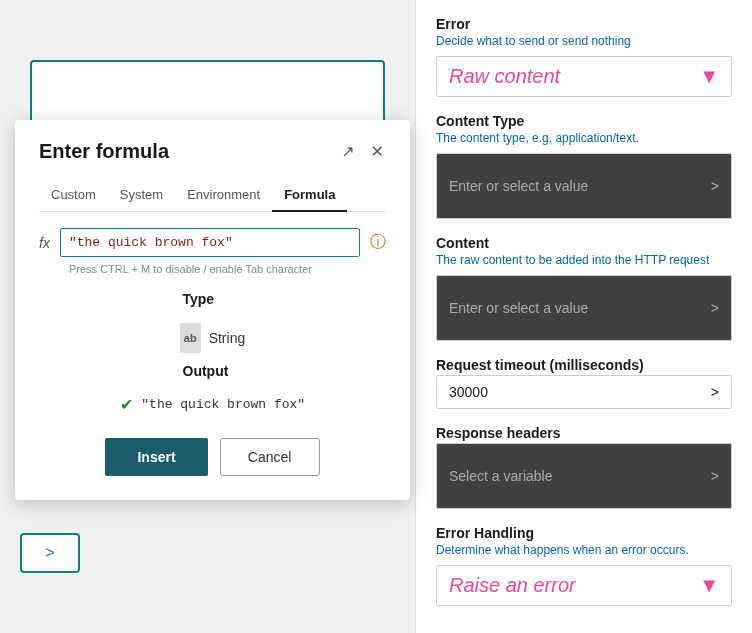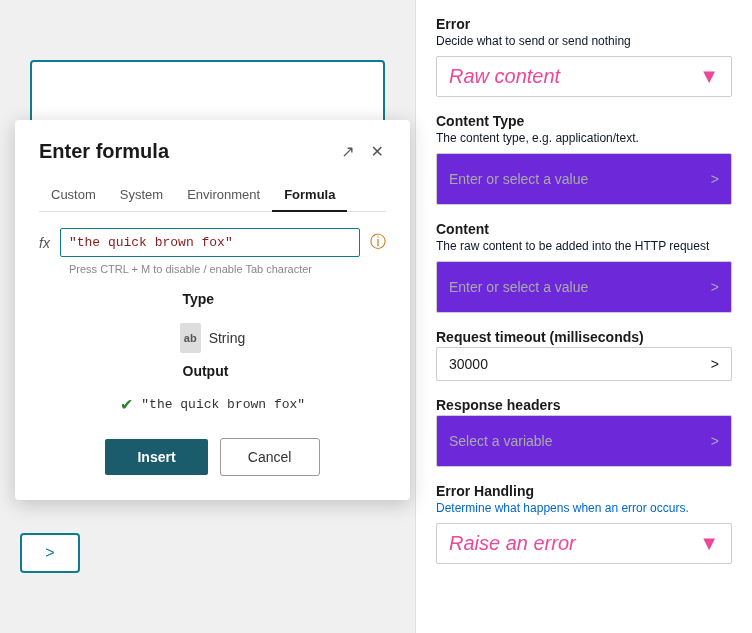--- a/index.html
+++ b/index.html
@@ -221,21 +221,20 @@
     .output-value {
       font-family: 'Courier New', monospace;
       font-size: 13px;
       color: #333;
     }
 
     .modal-actions {
       display: flex;
       gap: 12px;
       justify-content: center;
-      align-items: center;
     }
 
     .btn-insert {
       background: #1a5c6b;
       color: white;
       border: none;
       border-radius: 2px;
       padding: 10px 32px;
       font-size: 14px;
       font-weight: 600;
@@ -267,21 +266,21 @@
 
     .section-label {
       font-weight: 700;
       font-size: 14px;
       color: #1a1a1a;
       margin-bottom: 2px;
     }
 
     .section-desc {
       font-size: 12px;
-      color: #0f172a;
+      color: #0369a1;
       margin-bottom: 8px;
     }
 
     .dropdown-field {
       display: flex;
       align-items: center;
       justify-content: space-between;
       border: 1px solid #ccc;
       border-radius: 2px;
       padding: 8px 12px;
@@ -305,22 +304,22 @@
       color: #555;
       font-size: 14px;
     }
 
     .select-field {
       display: flex;
       align-items: center;
       justify-content: space-between;
       border: 1px solid #ccc;
       border-radius: 2px;
-      padding: 17px 12px;
-      background: #6d28d9;
+      padding: 24px 12px;
+      background: #404040;
       cursor: pointer;
       margin-bottom: 16px;
     }
 
     .select-field span {
       font-size: 14px;
       color: #aaa;
     }
 
     .number-field {

